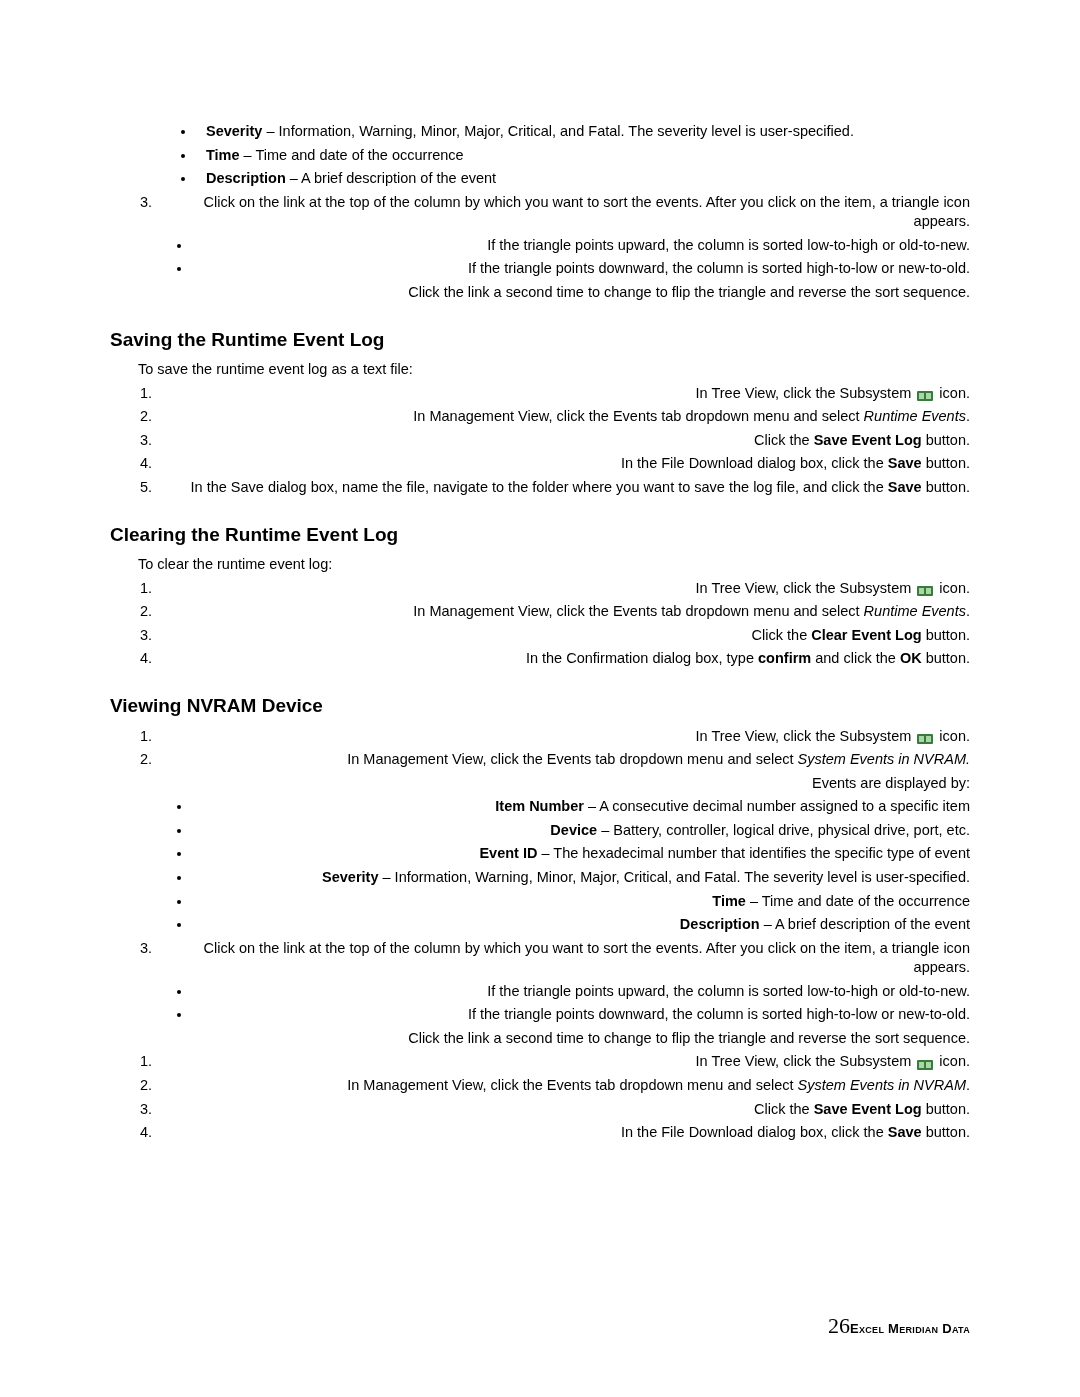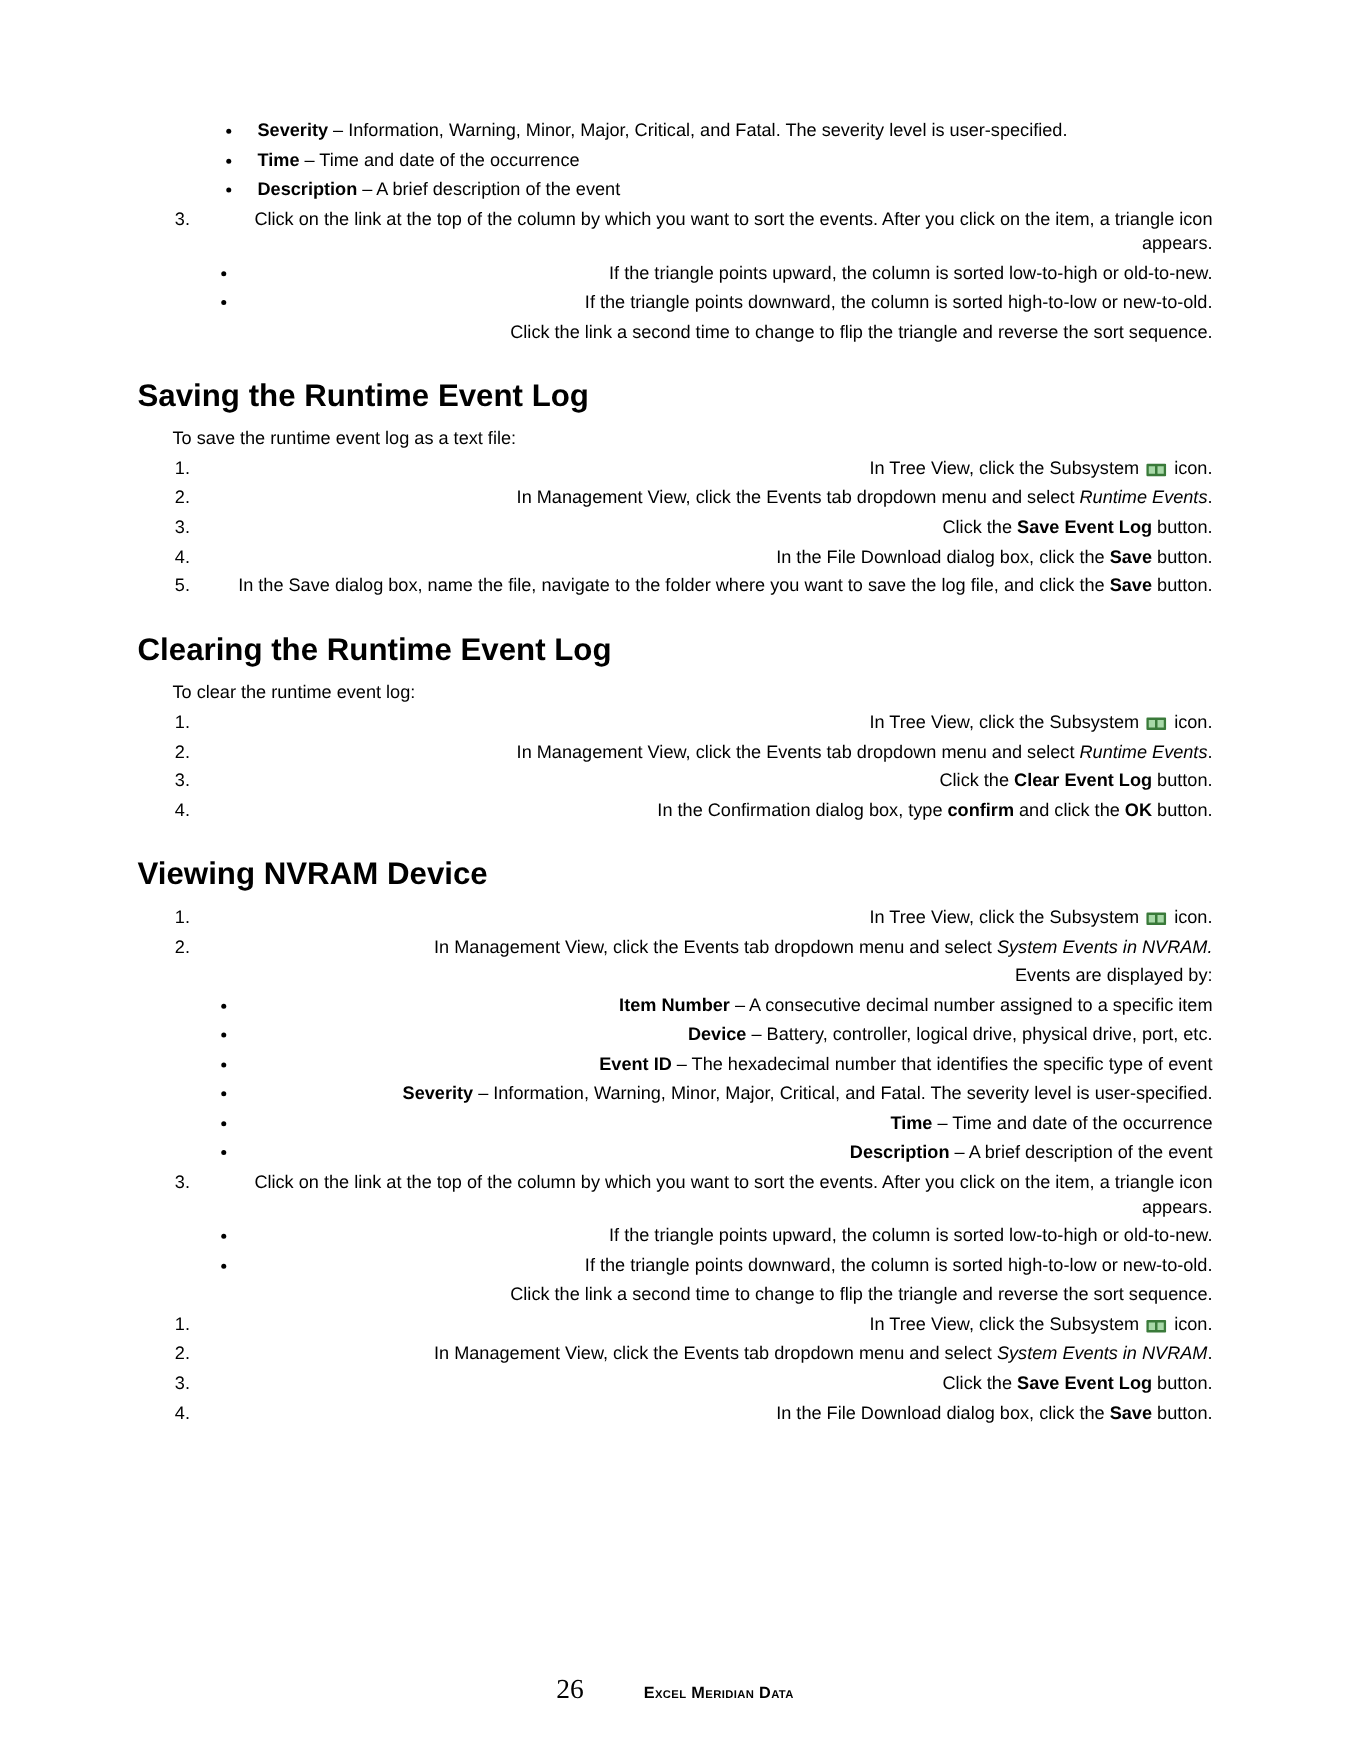--- a/index.html
+++ b/index.html
@@ -10,24 +10,24 @@
     color: #000;
     margin: 0;
     padding: 0;
     background: #fff;
   }
   .page {
     width: 1080px;
     height: 1397px;
     position: relative;
     box-sizing: border-box;
-    padding: 92px 110px 50px 110px;
+    padding: 118px 110px 50px 110px;
   }
   h2.section {
-    font-size: 25px;
+    font-size: 19px;
     font-weight: bold;
     margin: 24px 0 8px 0;
   }
   .intro {
     margin: 4px 0 4px 28px;
   }
   ol {
     list-style: decimal;
     margin: 2px 0 2px 46px;
     padding: 0;
@@ -56,27 +56,26 @@
   i { font-style: italic; }
   .icon {
     display: inline-block;
     width: 16px;
     height: 12px;
     vertical-align: middle;
     margin: 0 2px;
   }
   .footer {
     position: absolute;
-    bottom: 31px;
+    bottom: 56px;
     left: 110px;
     right: 110px;
     display: flex;
-    justify-content: center;
+    justify-content: flex-end;
     align-items: baseline;
-    gap: 48px;
   }
   .page-num {
     font-family: Georgia, 'Times New Roman', serif;
     font-size: 22px;
   }
   .footer-brand {
     font-size: 13px;
     font-weight: bold;
     font-variant: small-caps;
     letter-spacing: 0.3px;

